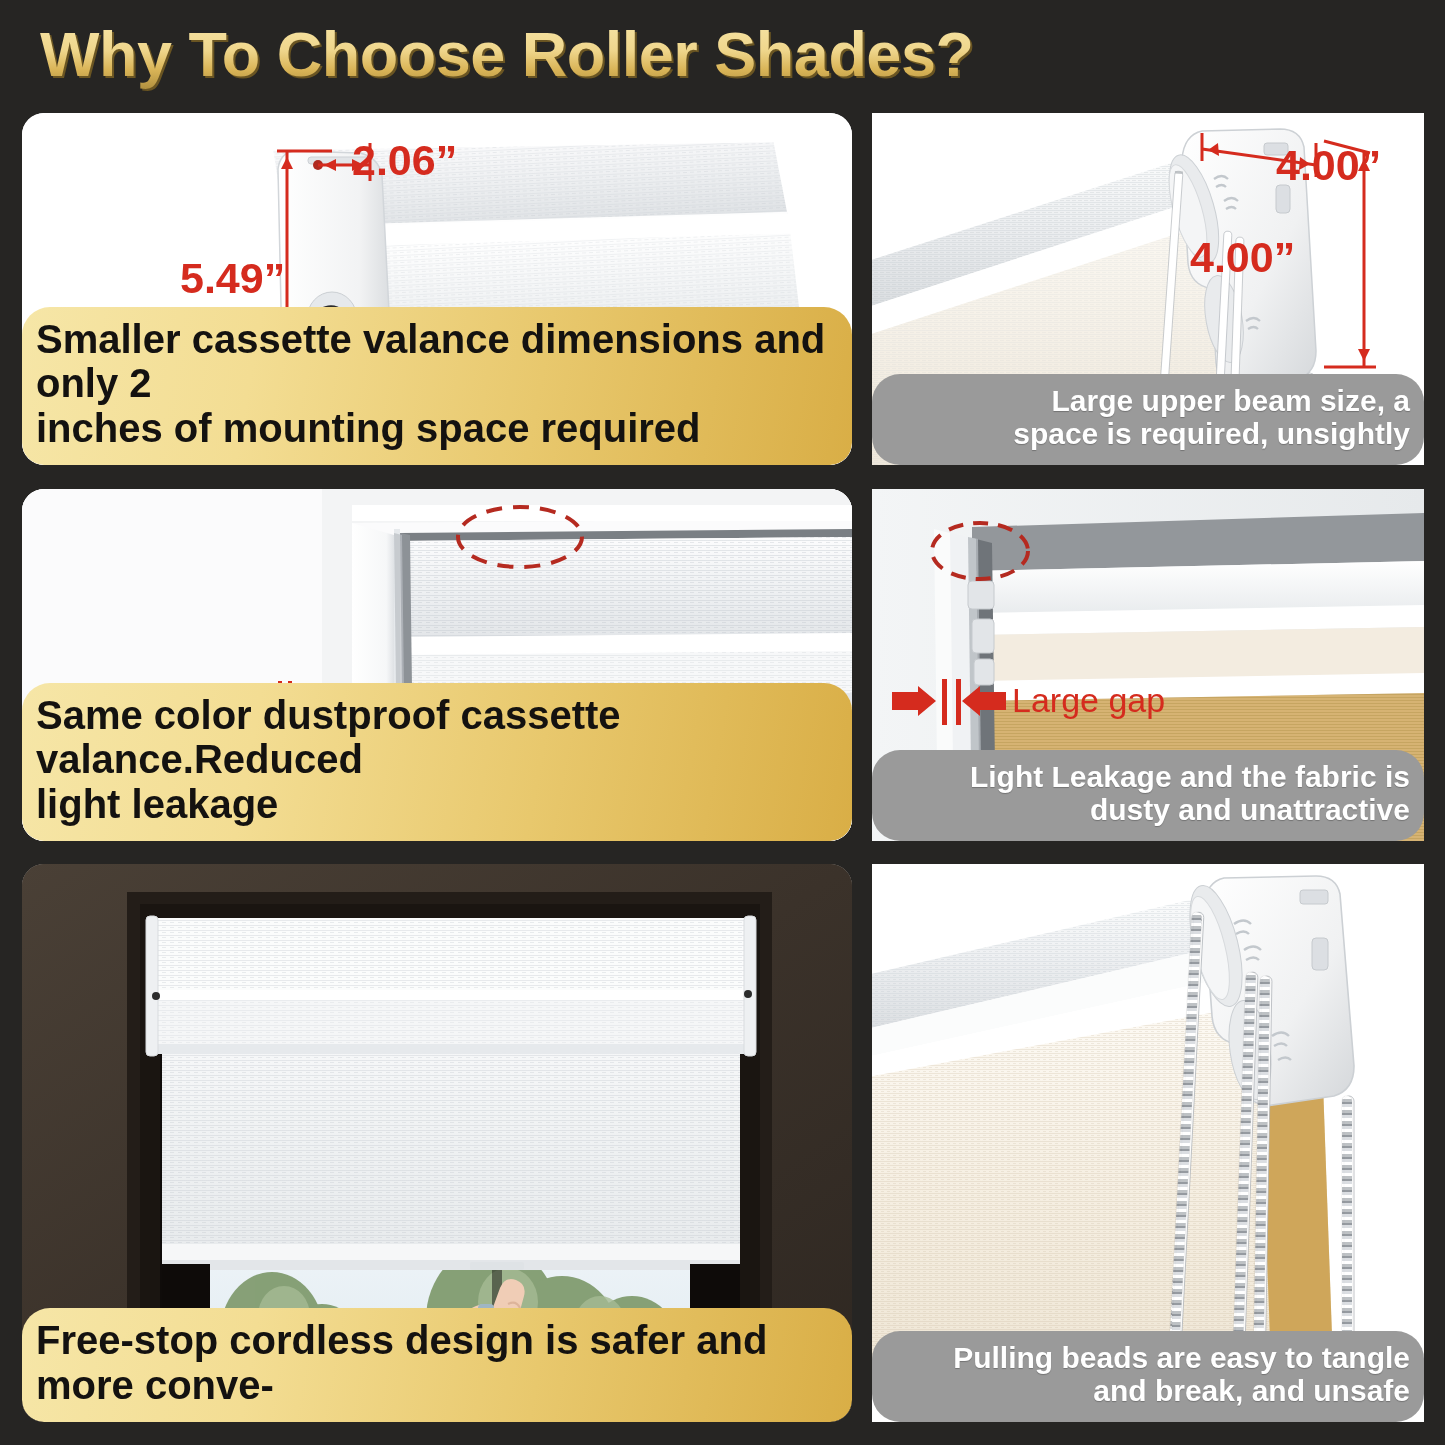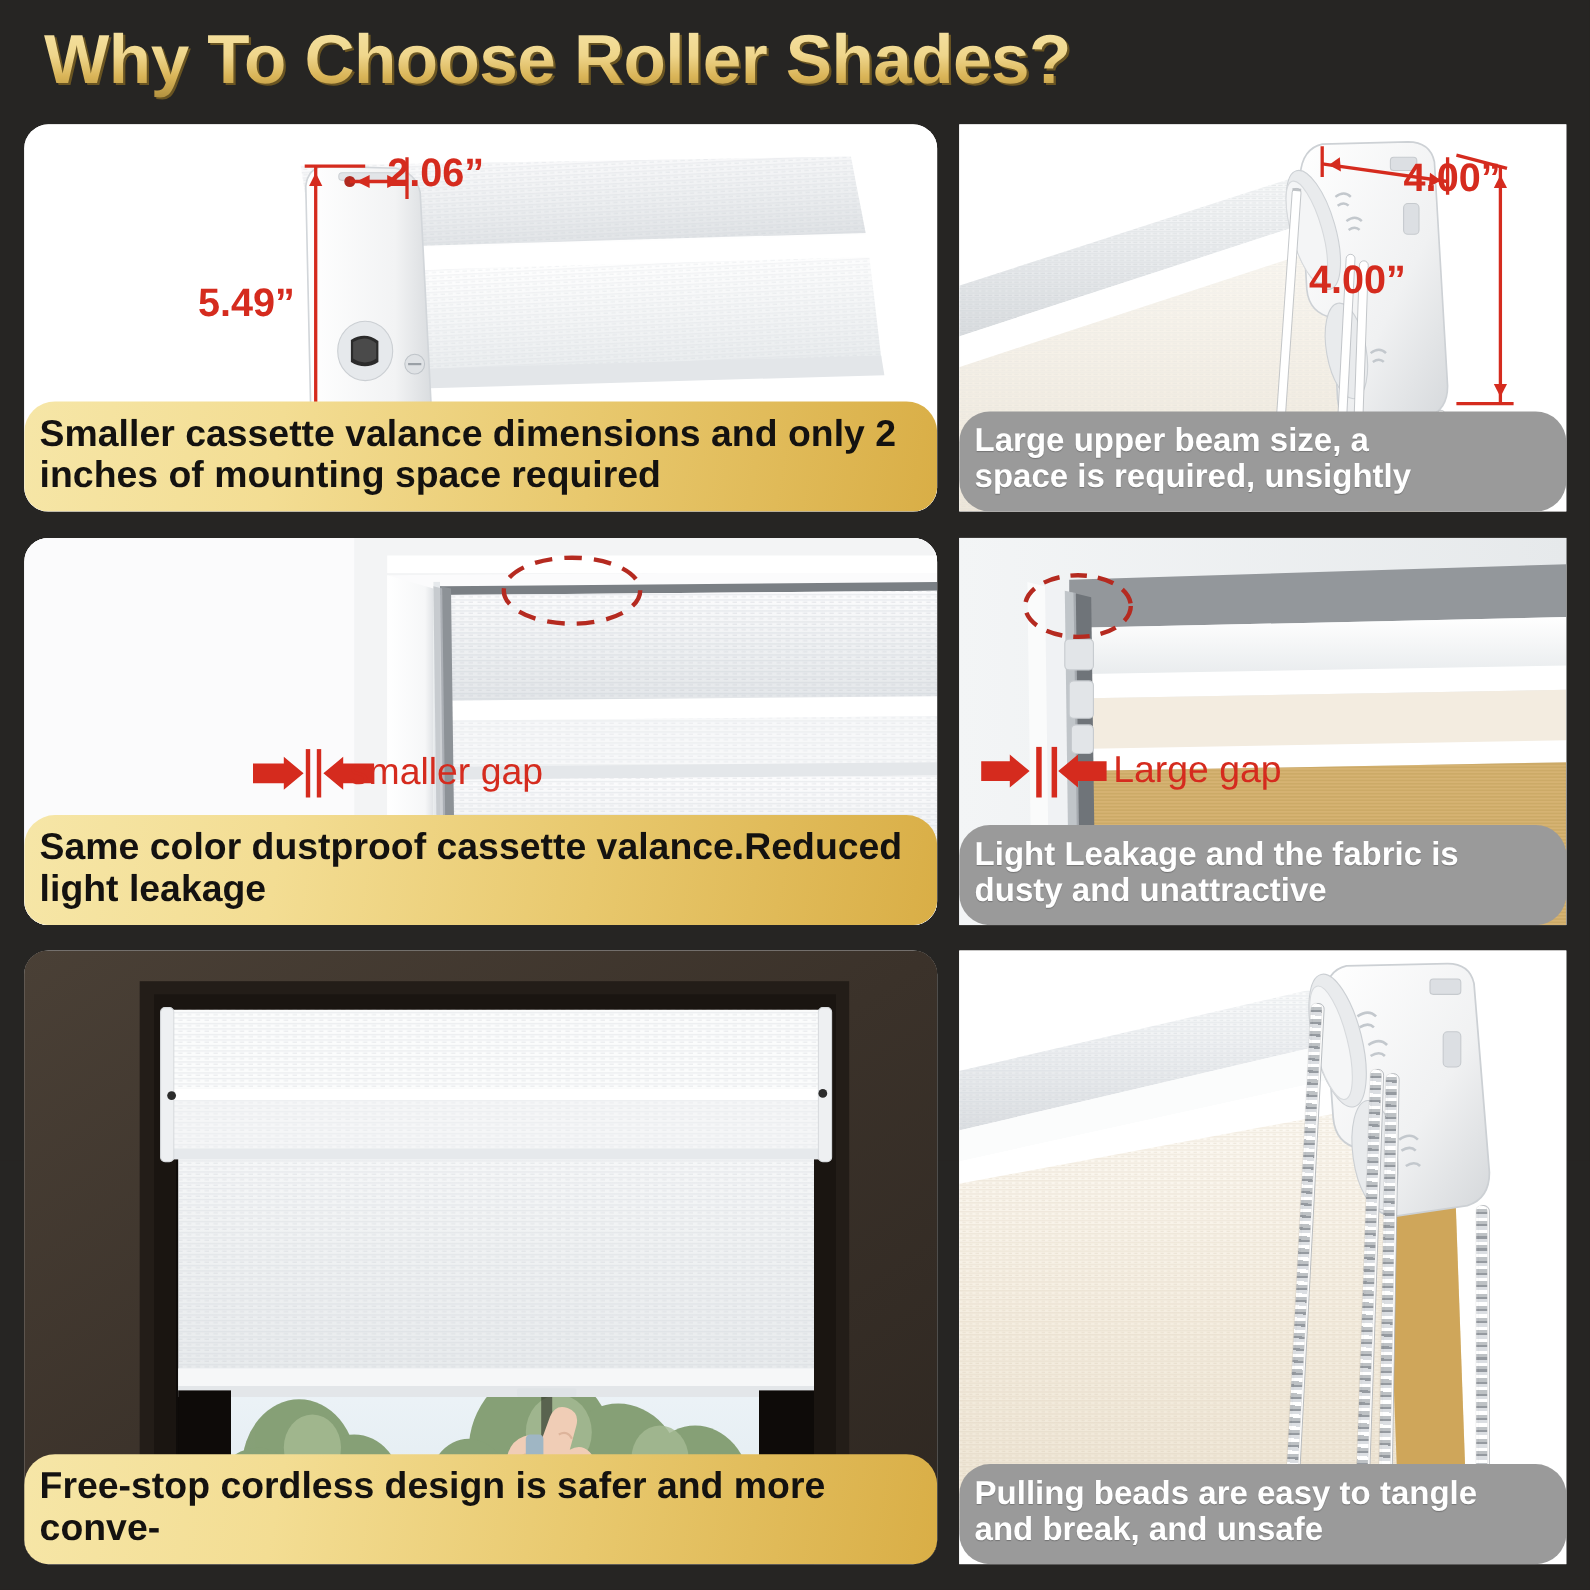--- a/index.html
+++ b/index.html
@@ -25,47 +25,47 @@
   }
   .title-shadow{
     position:absolute;left:42px;top:20px;
     font-size:63px;font-weight:bold;letter-spacing:-0.5px;
     color:#6a5522;white-space:nowrap;z-index:0;
   }
 
   
   .panel{position:absolute;overflow:hidden;background:#fff;}
   .panel.left{border-radius:22px;}
-  .panel.right{border-radius:0px;}
+  .panel.right{border-radius:0px;text-align:right;}
   .photo{position:absolute;inset:0;overflow:hidden;}
 
   
   .cap{
     position:absolute;left:0;right:0;bottom:0;
     box-sizing:border-box;
     padding:10px 14px 14px 14px;
     font-weight:bold;line-height:1.12;border-radius:28px;
   }
   .cap.gold{
     background:linear-gradient(100deg,#f6e6a7 0%,#f3dd93 28%,#e8c86d 62%,#d9ae46 100%);
     color:#141210;
-    font-size:34px;
+    font-size:40px;
     border-bottom-left-radius:22px;border-bottom-right-radius:22px;
   }
   .cap.gray{
     background:#9a9a9a;
     color:#ffffff;
     font-size:30px;
     text-shadow:0 1px 1px rgba(0,0,0,.25);
   }
   .cap span{display:block;}
 
   
   .ann{position:absolute;color:#d52b1e;font-weight:bold;white-space:nowrap;}
-  .ann.big{font-size:36px;}
+  .ann.big{font-size:43px;}
   .ann.mid{font-size:34px;font-weight:normal;}
   .bead{
     background:repeating-linear-gradient(180deg,#ffffff 0 3px,#b9bdc1 3px 6px,#8d9298 6px 8px,#d9dce0 8px 11px);
     border-radius:6px;
     box-shadow:0 0 1px rgba(0,0,0,.4);
   }
 </style>
 </head>
 <body>
 

